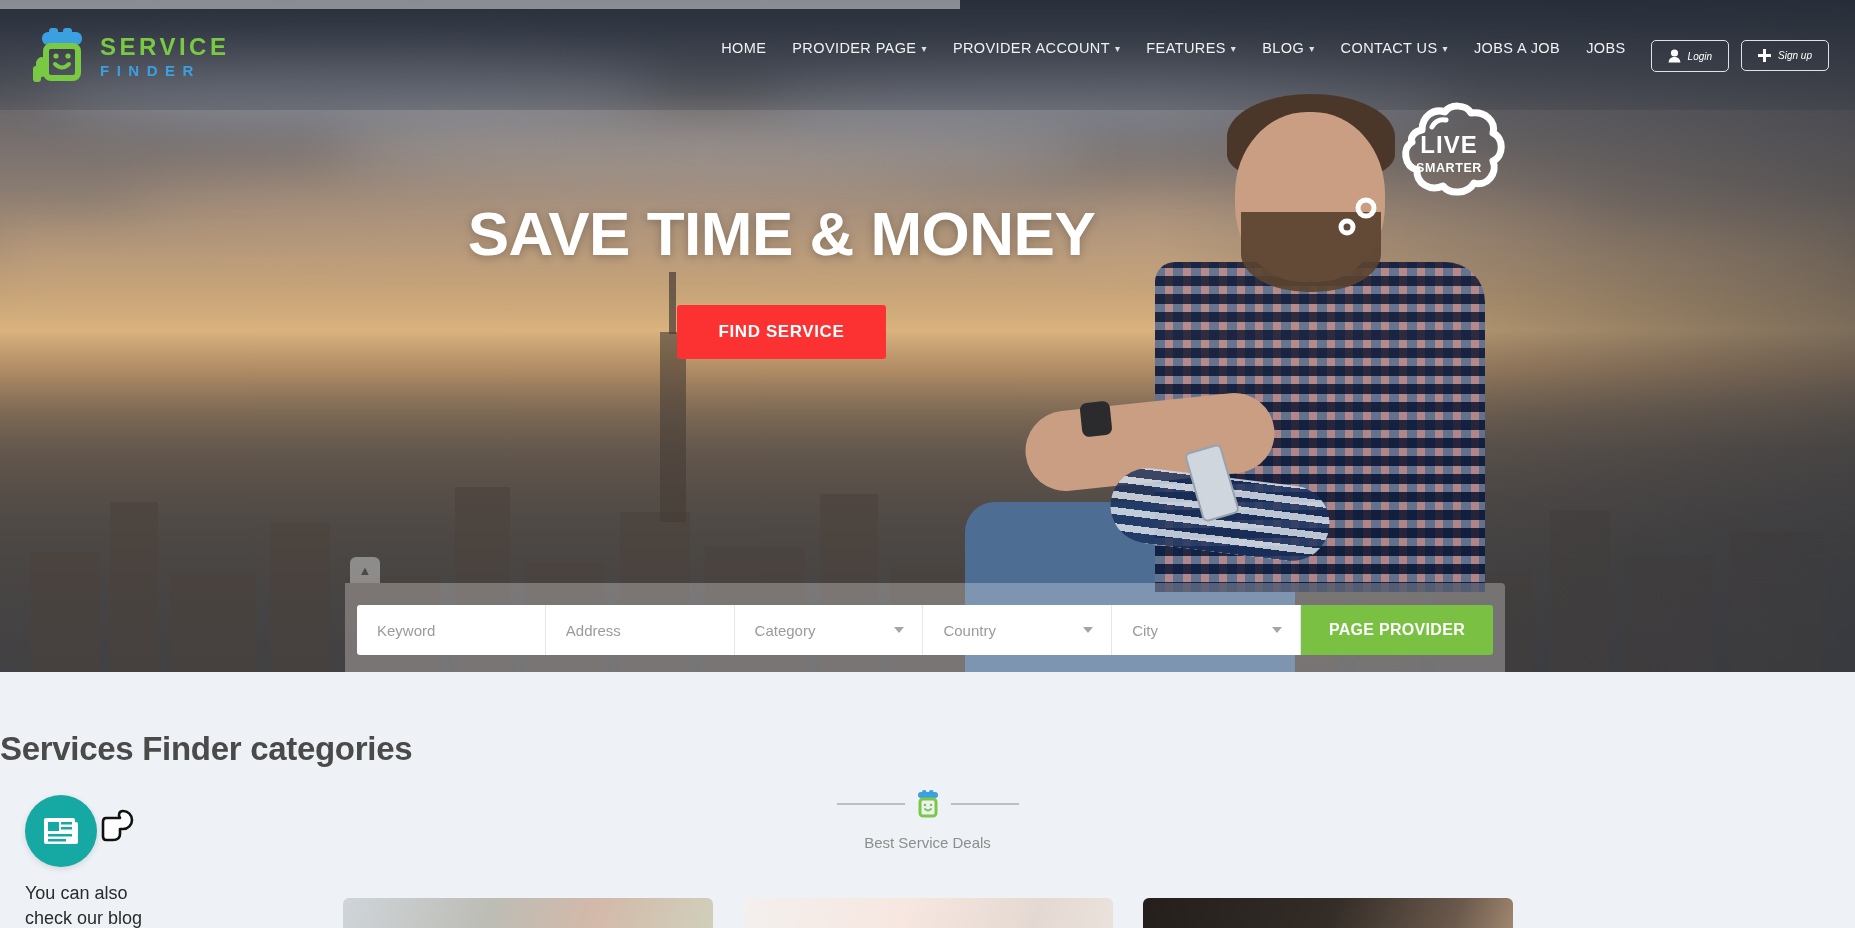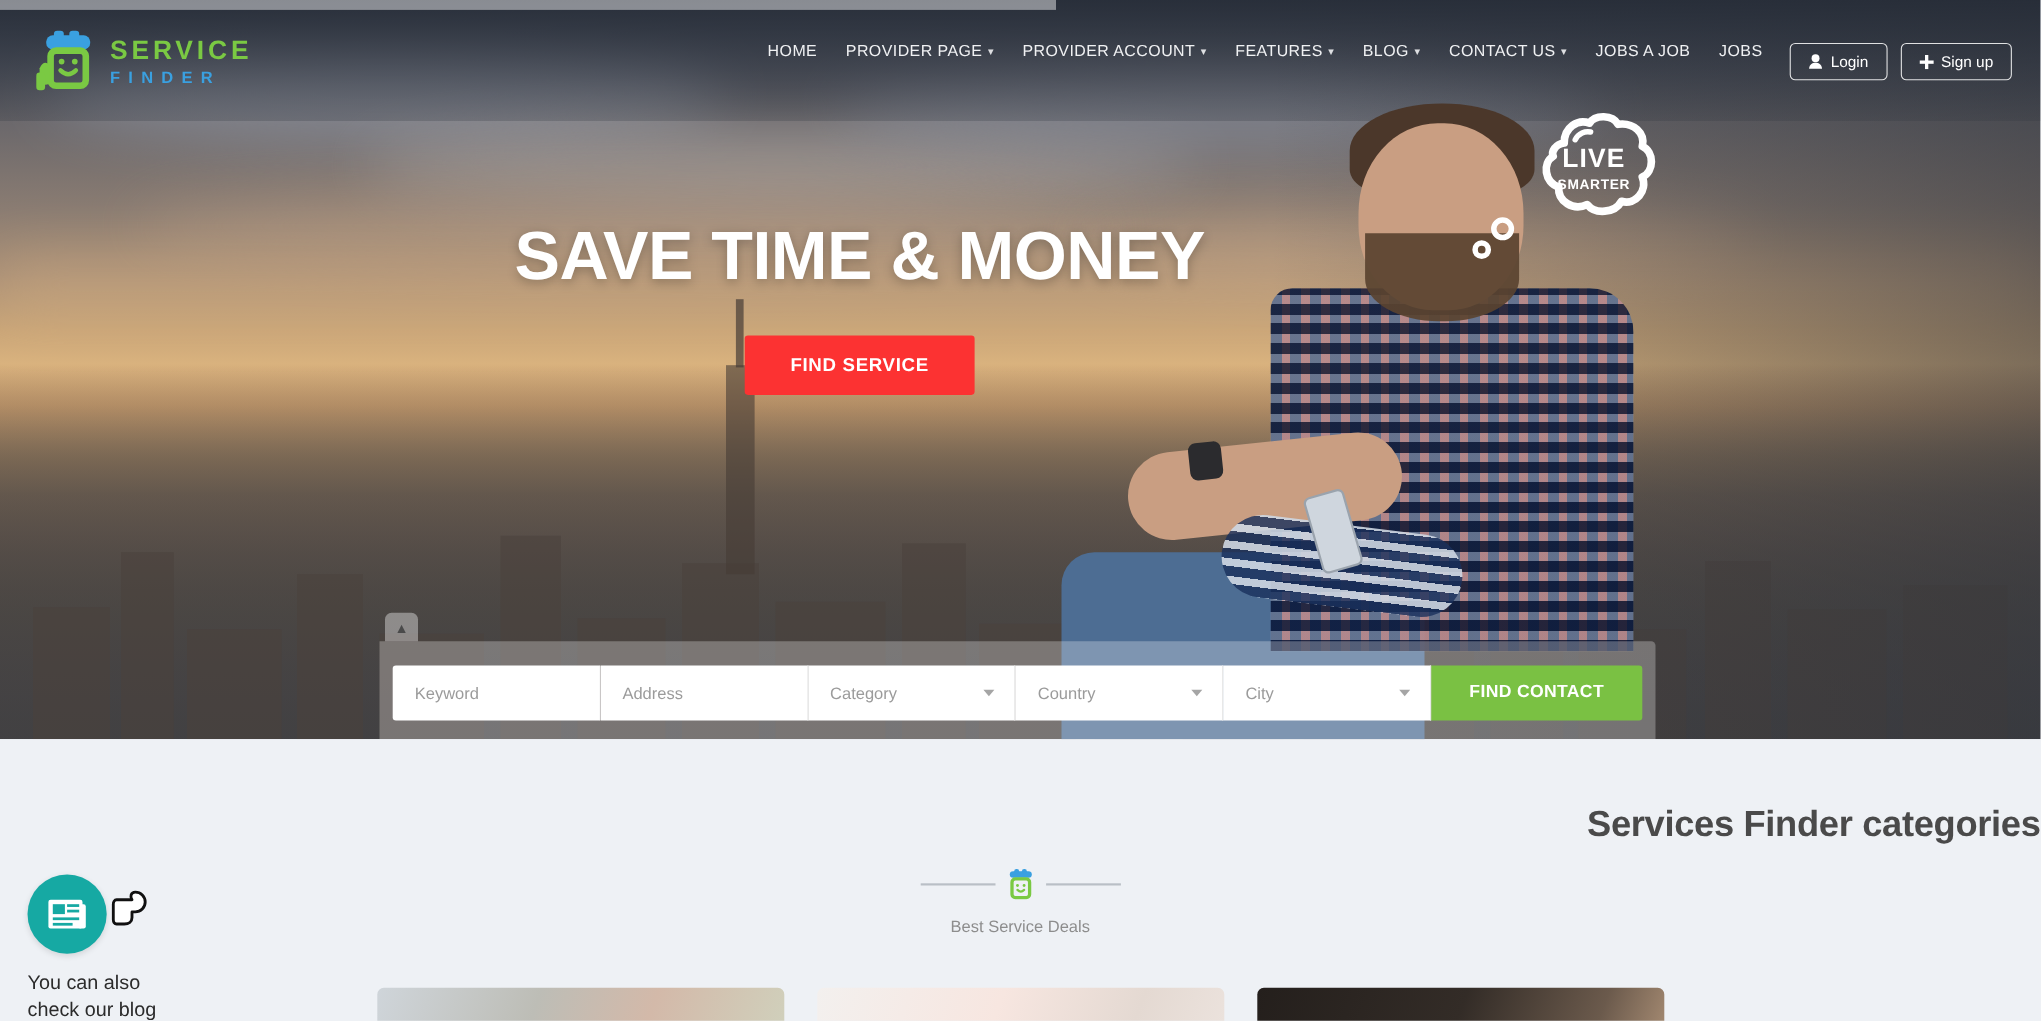--- a/index.html
+++ b/index.html
@@ -94,22 +94,22 @@
   .nav-item {
     color: #f0f1f3; font-size: 14.5px; letter-spacing: .4px;
     padding: 0 13px; white-space: nowrap; cursor: pointer;
     display: flex; align-items: center; gap: 5px;
   }
   .caret { font-size: 10px; opacity: .9; line-height: 1; transform: translateY(1px); }
 
   .btn-auth {
     display: flex; align-items: center; gap: 7px;
     border: 1.5px solid rgba(255,255,255,.85); border-radius: 5px;
-    color: #fff; font-size: 14px; padding: 8px 16px; margin-left: 12px;
-    cursor: pointer; background: transparent;
+    color: #fff; font-size: 10px; padding: 8px 16px; margin-left: 12px;
+    cursor: pointer; background: transparent; font-style: italic;
   }
   .btn-auth svg { display:block; }
 
   
   .person {
     position: absolute; right: 290px; bottom: 0; width: 660px; height: 600px;
     z-index: 10;
   }
   .p-head { position:absolute; left:330px; top:40px; width:150px; height:170px;
             background:#c99e82; border-radius:48% 48% 45% 45%; }
@@ -202,21 +202,21 @@
     font-size: 16px; font-weight: bold; letter-spacing: .3px;
     border-radius: 0 3px 3px 0; cursor: pointer;
   }
 
   
   .cats {
     position: absolute; top: 672px; left: 0; width: 1855px; height: 256px;
     background: #eef1f5;
   }
   .cats-title {
-    text-align: right; margin-top: 58px;
+    text-align: left; margin-top: 58px;
     font-size: 33px; font-weight: bold; color: #4a4a4a; letter-spacing: -.3px;
   }
   .divider {
     display: flex; align-items: center; justify-content: center; gap: 10px;
     margin-top: 22px;
   }
   .divider .line { width: 68px; height: 1.5px; background: #b9bfc6; }
   .divider .mark { width: 26px; height: 28px; position: relative; }
   .cats-sub {
     text-align: center; margin-top: 16px; font-size: 15px; color: #8d8d8d;
@@ -430,21 +430,21 @@
           <div class="sfield select">
             <span>Country</span>
             <span class="sel-caret"></span>
           </div>
 
           <div class="sfield select">
             <span>City</span>
             <span class="sel-caret"></span>
           </div>
 
-          <button class="btn-find-provider">FIND CONTACT</button>
+          <button class="btn-find-provider">PAGE PROVIDER</button>
         </div>
       </div>
     </div>
   </div>
 
   <div class="cats">
     <div class="cats-title">Services Finder categories</div>
     <div class="divider">
       <div class="line"></div>
       <div class="mark">

